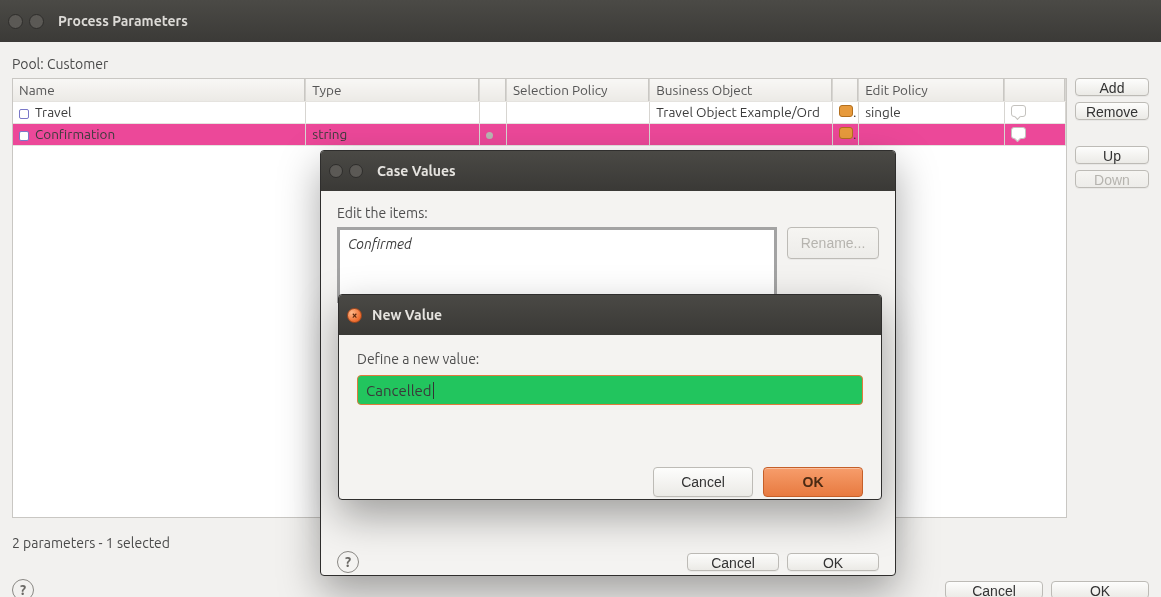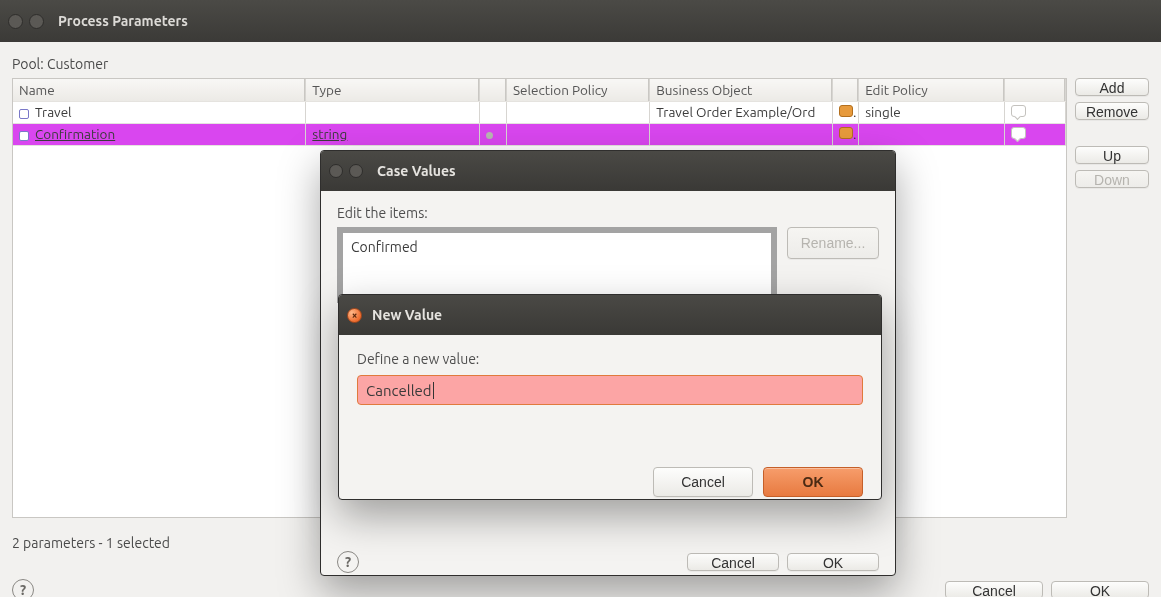--- a/index.html
+++ b/index.html
@@ -69,21 +69,21 @@
   }
   .col-name   { width: 286px; }
   .col-type   { width: 170px; }
   .col-gap1   { width: 26px; }
   .col-selpol { width: 140px; }
   .col-bobj   { width: 178px; }
   .col-gap2   { width: 26px; }
   .col-editpol{ width: 142px; }
   .col-gap3   { width: 60px; }
 
-  .tbl tbody tr.selected td { background:#d946ef;text-decoration:underline; }
+  .tbl tbody tr.selected td { background:#ec4899; }
   .tbl tbody td { color:#3c3c3c; }
   .cell-icn { display:inline-block; width:10px; height:10px; border:1px solid #7a78c8; background:#fff; margin-right:6px; vertical-align:middle; border-radius:2px;}
   .ghost { color:#bdbdbd; }
   .small-circle { width:7px; height:7px; border-radius:50%; background:#b8b6b2; display:inline-block;}
   .mini-icon {
     width:14px; height:12px; border-radius:3px;
     background:#e79a3c; border:1px solid #b36f1e;
     display:inline-block;
   }
   .bubble {
@@ -140,22 +140,22 @@
     padding:4px 8px; height:40px; font-weight:600;
   }
   .dlg-title .wc-btn{ width:14px; height:14px; }
   .case-values {
     left:320px; top:150px; width:576px; height:426px;
   }
   .cv-body{ padding:14px 16px 12px 16px; position:relative; height:calc(100% - 28px);}
   .cv-label{ margin-bottom:6px; color:#4e4e4e;}
   .cv-row{ display:flex; gap:10px; }
   .cv-list{
-    flex:1; height:76px; border:6px solid #a3a3a3; background:#fff;
-    padding:4px 6px; overflow:auto;
+    flex:1; height:76px; border:3px solid #a3a3a3; background:#fff;
+    padding:4px 6px; overflow:auto;font-style:italic;
   }
   .cv-list .item{ padding:2px 2px; cursor:default;}
   .cv-btns{ width:92px; display:flex; flex-direction:column; gap:6px;}
   .cv-btns .btn{ height:32px; }
 
   .cv-footer{
     position:absolute; left:16px; right:16px; bottom:14px;
     display:flex; align-items:center;
   }
   .cv-footer .footer-btns .btn{ width:92px; }
@@ -163,21 +163,21 @@
   
   .new-value{
     left:338px; top:294px; width:544px; height:206px;
   }
   .nv-body{ padding:16px 18px 14px 18px; position:relative; height:calc(100% - 28px);}
   .nv-label{ margin-bottom:8px; color:#4e4e4e;}
   .nv-caret{ display:inline-block; width:1px; height:17px; background:#333; vertical-align:middle; margin-left:1px; animation:blink 1s steps(1) infinite;}
   @keyframes blink{50%{opacity:0;}}
   .nv-input-shell{
     width:100%; height:30px; border:1.5px solid #e07a3d; border-radius:4px;
-    padding:5px 8px; font-size:15px; color:#3a3a3a; background:#fca5a5;
+    padding:5px 8px; font-size:15px; color:#3a3a3a; background:#22c55e;
     display:flex; align-items:center;
   }
   .nv-footer{
     position:absolute; left:18px; right:18px; bottom:14px;
     display:flex; justify-content:flex-end; gap:10px;
   }
   .nv-footer .btn{ width:100px; height:30px;}
 
   .close-orange{
     width:15px;height:15px;border-radius:50%;
@@ -222,21 +222,21 @@
             <th>Edit Policy</th>
             <th></th>
           </tr>
         </thead>
         <tbody>
           <tr>
             <td><span class="cell-icn"></span><span>Travel</span></td>
             <td></td>
             <td class="center"></td>
             <td></td>
-            <td class="ghost">Travel Order Example/Ord</td>
+            <td class="ghost">Travel Object Example/Ord</td>
             <td class="center"><span class="mini-icon"></span></td>
             <td>single</td>
             <td class="center"><span class="bubble"></span></td>
           </tr>
           <tr class="selected">
             <td><span class="cell-icn"></span><span>Confirmation</span></td>
             <td>string</td>
             <td class="center"><span class="small-circle"></span></td>
             <td></td>
             <td class="ghost"></td>

